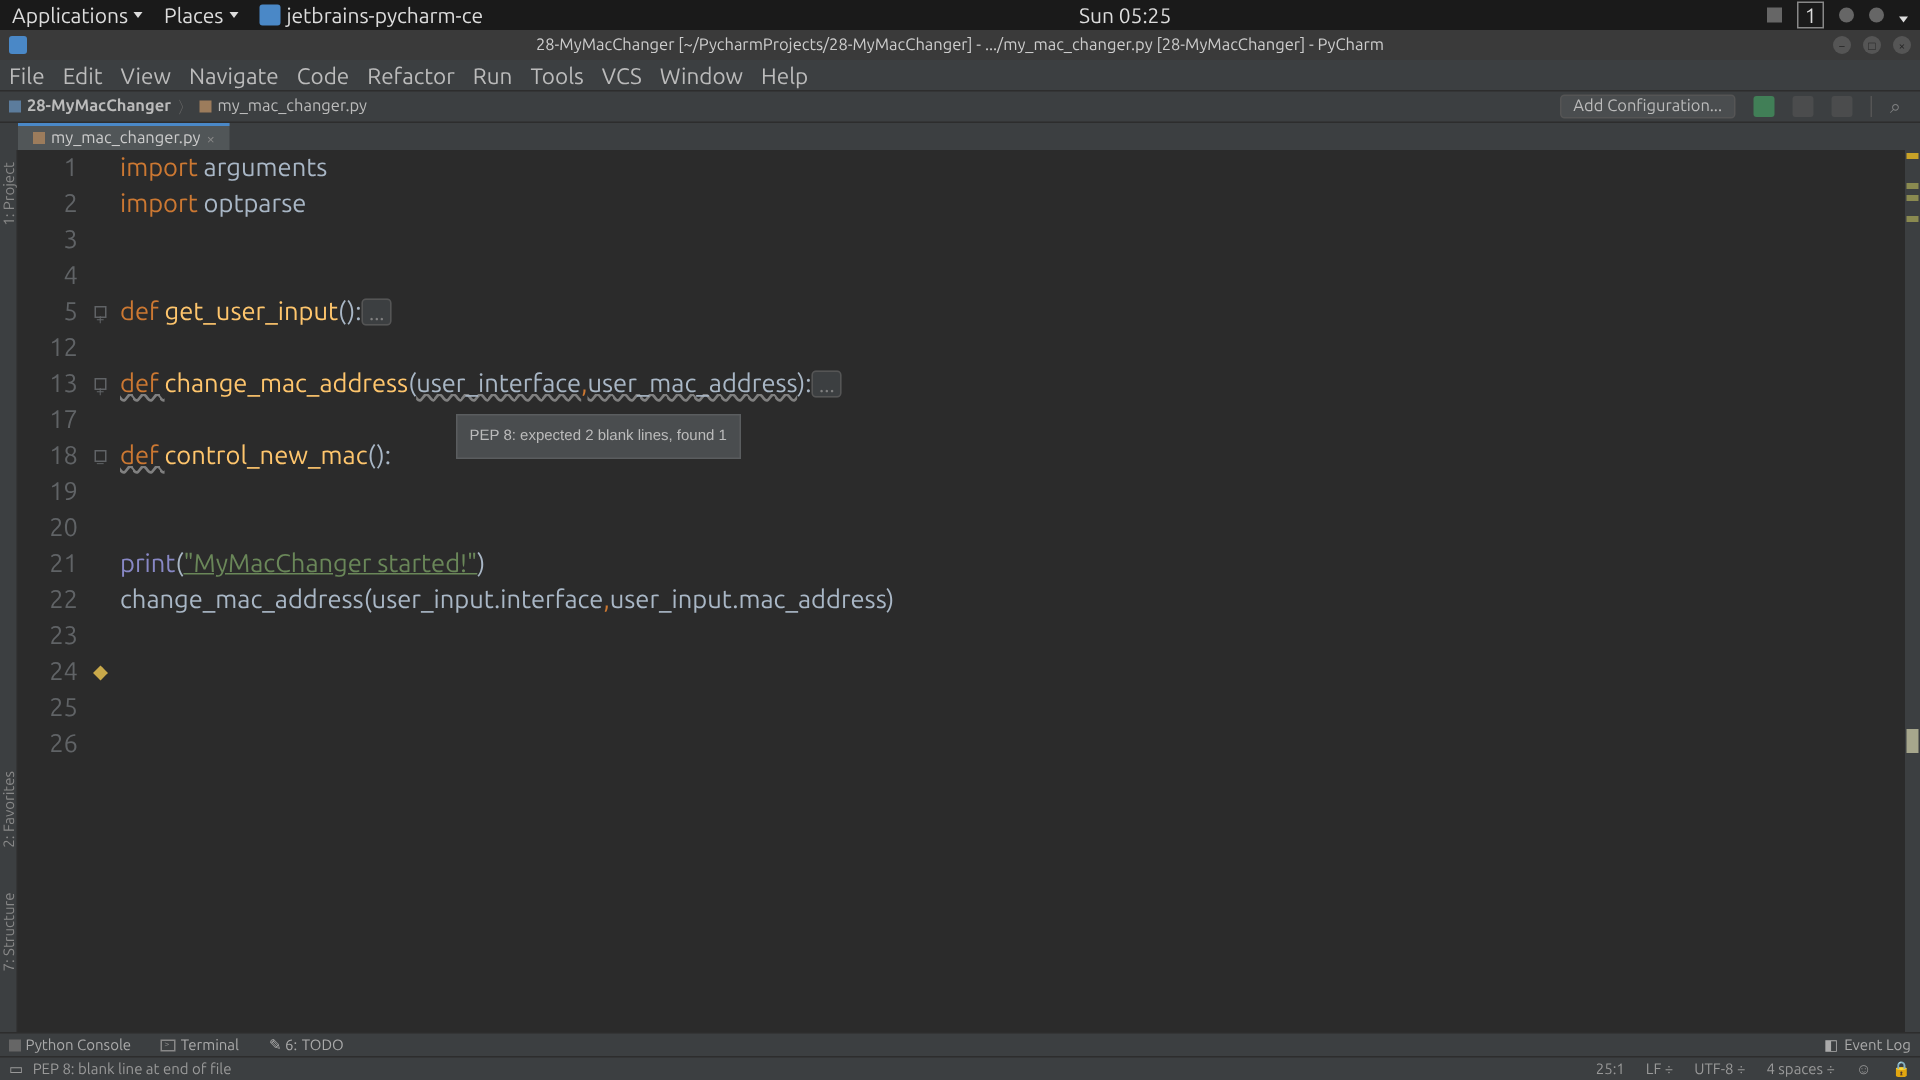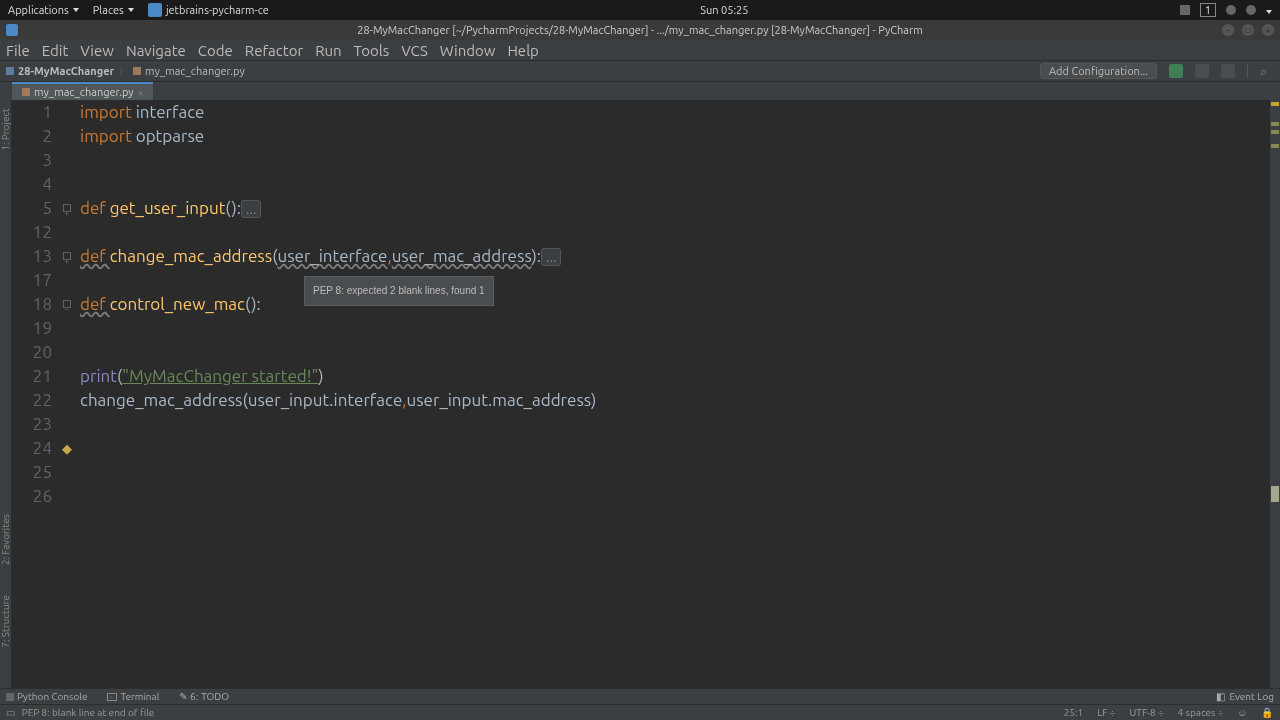--- a/index.html
+++ b/index.html
@@ -1,19 +1,19 @@
 <!DOCTYPE html>
 <html><head>
 <meta charset="utf-8">
 <style>
 * { margin:0; padding:0; box-sizing:border-box; font-family:"Ubuntu","Segoe UI",sans-serif; }
 body { width:1280px; height:720px; background:#2b2b2b; color:#bbb; overflow:hidden; font-size:12px; }
 
 
-.gnome-bar { height:20px; background:#1a1a1a; color:#ddd; display:flex; align-items:center; padding:0 8px; font-size:11px; }
+.gnome-bar { height:20px; background:#1a1a1a; color:#ddd; display:flex; align-items:center; padding:0 8px; font-size:14px; }
 .gnome-bar .left { display:flex; gap:14px; align-items:center; }
 .gnome-bar .left span { display:flex; align-items:center; gap:4px; cursor:pointer; }
 .gnome-bar .center { flex:1; text-align:center; }
 .gnome-bar .right { display:flex; gap:10px; align-items:center; }
 .tri-down { width:0; height:0; border-left:3px solid transparent; border-right:3px solid transparent; border-top:4px solid #ddd; display:inline-block; }
 
 
 .title-bar { height:20px; background:#3a3a3a; color:#ccc; display:flex; align-items:center; font-size:11px; position:relative; }
 .title-bar .title-text { flex:1; text-align:center; white-space:nowrap; overflow:hidden; }
 .title-bar .tb-left { position:absolute; left:6px; display:flex; gap:6px; }
@@ -218,21 +218,21 @@
         <div></div>
         <div></div>
         <div></div>
       <div>
           <span class="bulb">◆</span>
         </div>
       <div></div>
         <div></div>
     </div>
     <div class="code">
-      <div class="code-line"><span class="kw">import</span><span class="txt"> interface</span></div>
+      <div class="code-line"><span class="kw">import</span><span class="txt"> arguments</span></div>
       <div class="code-line"><span class="kw">import</span><span class="txt"> optparse</span></div>
       <div class="code-line"></div>
       <div class="code-line"></div>
       <div class="code-line"><span class="kw">def </span><span class="fn">get_user_input</span><span class="txt">():</span><span class="folded">...</span></div>
       <div class="code-line"></div>
       <div class="code-line"><span class="kw wavy">def </span><span class="fn">change_mac_address</span><span class="txt">(</span><span class="txt" style="text-decoration:underline wavy #808080">user_interface</span><span class="kw">,</span><span class="txt" style="text-decoration:underline wavy #808080">user_mac_address</span><span class="txt">):</span><span class="folded">...</span></div>
       <div class="code-line"></div>
       <div class="code-line"><span class="kw wavy">def </span><span class="fn">control_new_mac</span><span class="txt">():</span></div>
       <div class="code-line"></div>
       <div class="code-line"></div>

